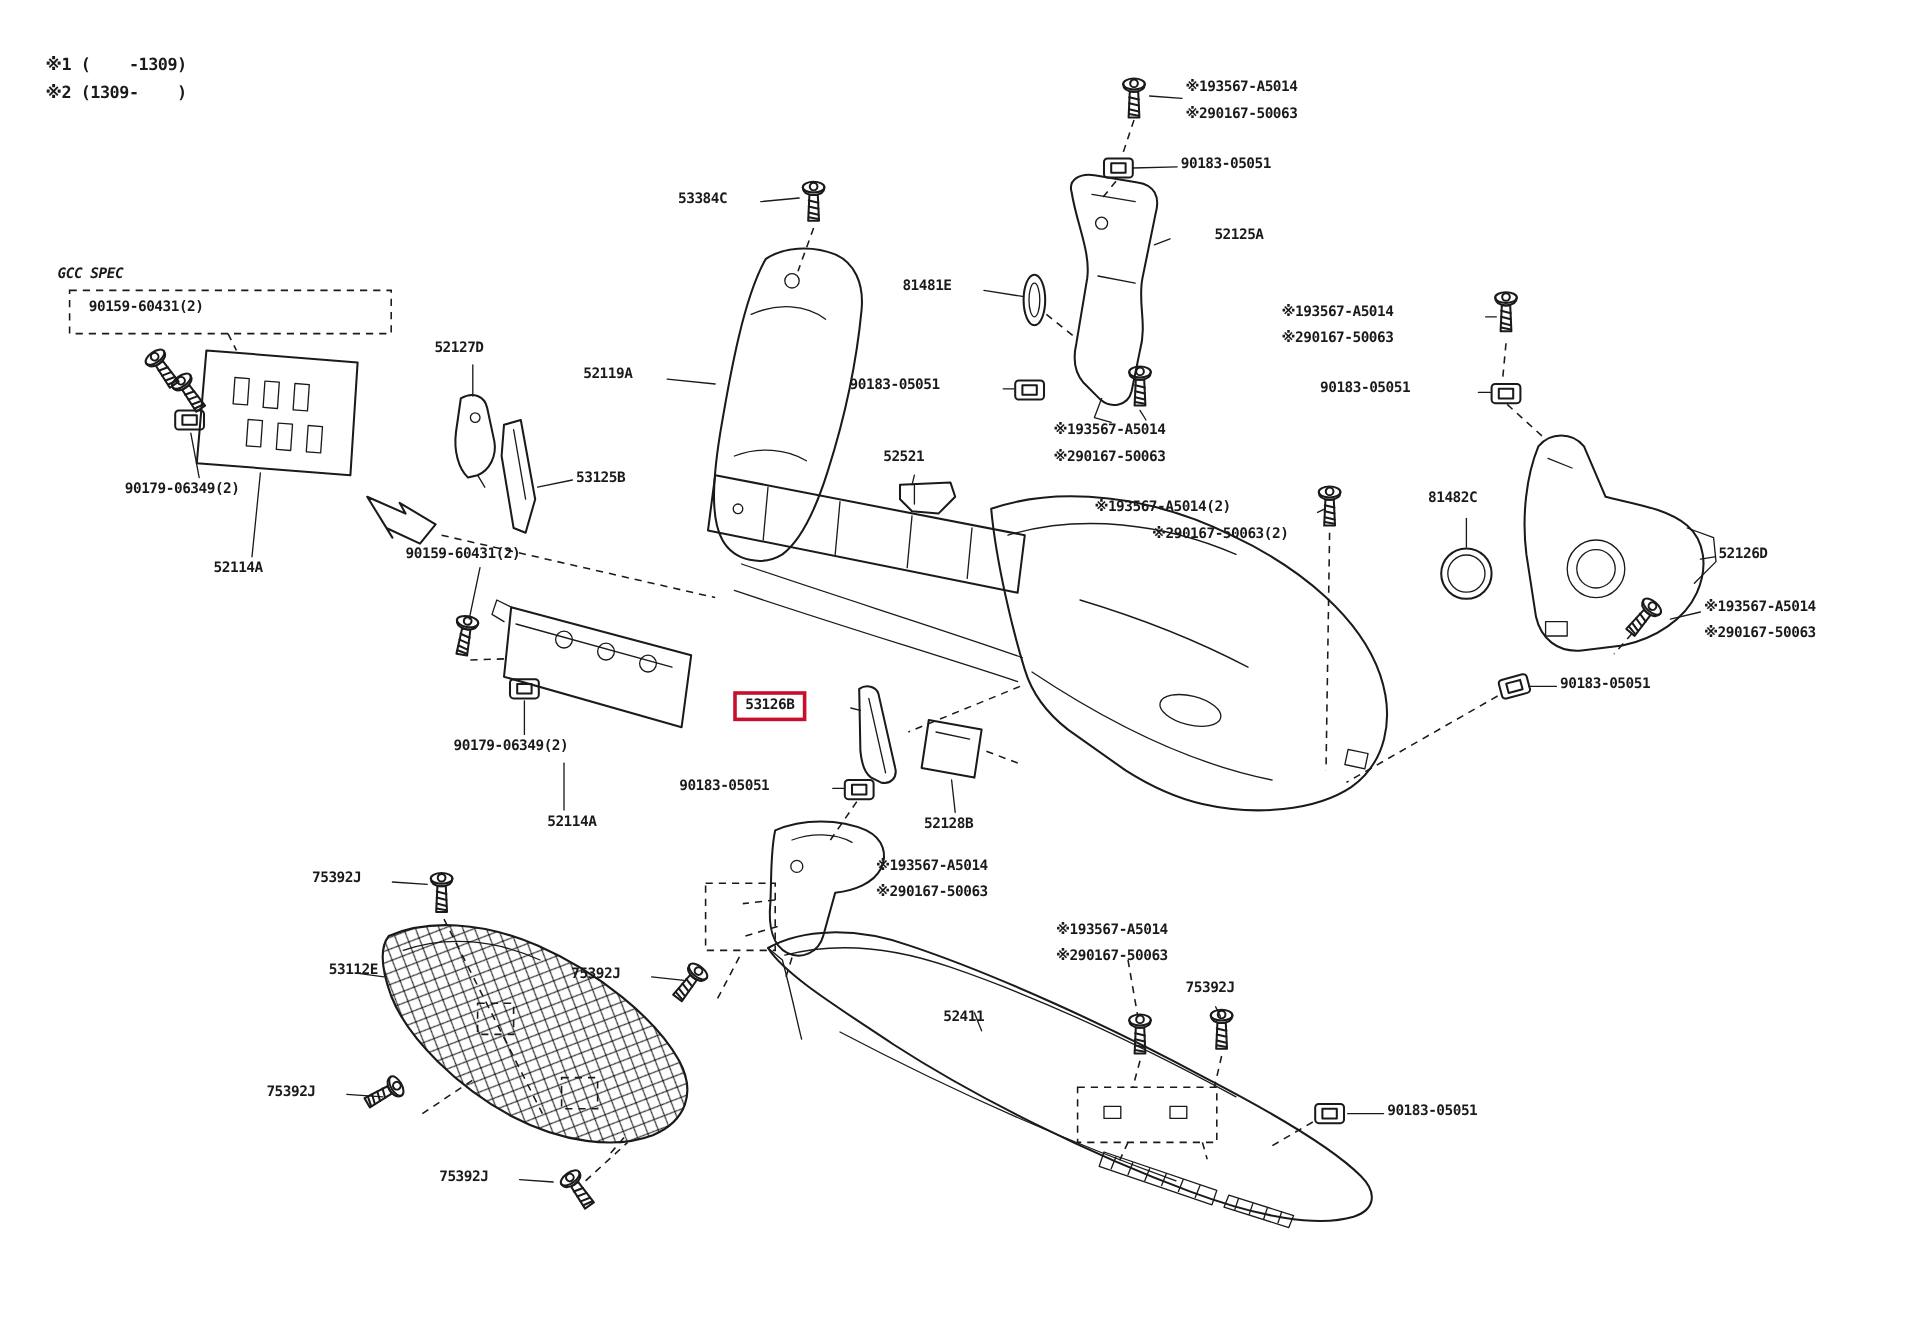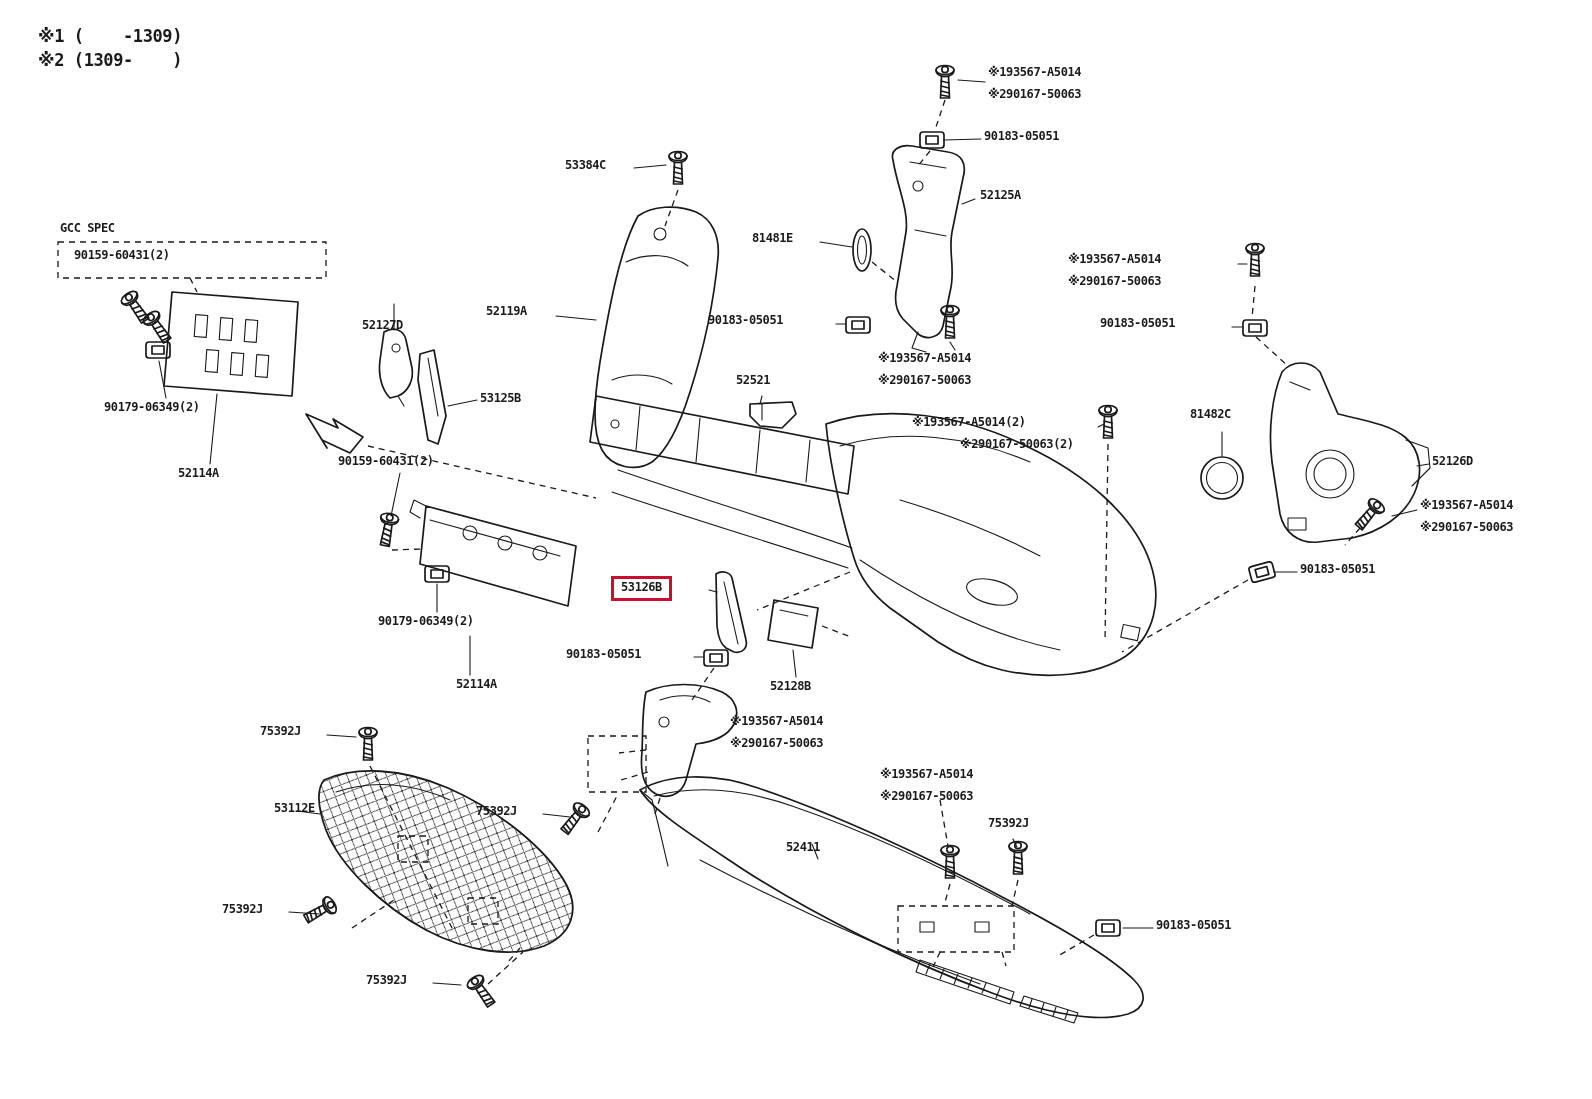--- a/index.html
+++ b/index.html
@@ -18,22 +18,22 @@
   .label-layer { position:absolute; inset:0; }
   .part-label {
     position:absolute; font-size:12px; font-weight:bold; line-height:1.15;
     color:var(--line-color); white-space:pre; letter-spacing:-0.4px; cursor:pointer;
   }
   .part-label.highlight {
     border:3px solid var(--highlight-color);
     padding:2px 7px 3px 7px; margin-left:-10px; margin-top:-7px;
   }
   .note {
-    position:absolute; font-size:17px; font-weight:bold; white-space:pre;
-    color:var(--line-color); letter-spacing:-0.4px;
+    position:absolute; font-size:14px; font-weight:bold; white-space:pre;
+    color:var(--line-color); letter-spacing:-0.4px;margin-top:20px;
   }
   .diagram-code {
     position:absolute; font-size:17px; color:var(--line-color); letter-spacing:-0.4px;
   }
 </style>
 </head>
 <body>
 
 <div class="stage">
 
@@ -305,25 +305,25 @@
   </svg>
 
   <div class="note" style="left:38px; top:26px;">※1 (    -1309)</div>
   <div class="note" style="left:38px; top:50px;">※2 (1309-    )</div>
 
   <div class="label-layer">
       <div class="part-label" style="left: 988px; top: 66px;">※193567-A5014</div>
       <div class="part-label" style="left: 988px; top: 88px;">※290167-50063</div>
       <div class="part-label" style="left: 984px; top: 130px;">90183-05051</div>
       <div class="part-label" style="left: 565px; top: 159px;">53384C</div>
-      <div class="part-label" style="left: 980px; top: 189px; text-align: right;">52125A</div>
+      <div class="part-label" style="left: 1012px; top: 189px; text-align: right;">52125A</div>
       <div class="part-label" style="left: 752px; top: 232px;">81481E</div>
-      <div class="part-label" style="left: 60px; top: 222px;">GCC SPEC</div>
+      <div class="part-label" style="left: 48px; top: 222px; font-style: italic;">GCC SPEC</div>
       <div class="part-label" style="left: 74px; top: 249px;">90159-60431(2)</div>
-      <div class="part-label" style="left: 362px; top: 283px; margin-top: 36px;">52127D</div>
+      <div class="part-label" style="left: 362px; top: 283px;">52127D</div>
       <div class="part-label" style="left: 486px; top: 305px;">52119A</div>
       <div class="part-label" style="left: 708px; top: 314px;">90183-05051</div>
       <div class="part-label" style="left: 1068px; top: 253px;">※193567-A5014</div>
       <div class="part-label" style="left: 1068px; top: 275px;">※290167-50063</div>
       <div class="part-label" style="left: 1100px; top: 317px;">90183-05051</div>
       <div class="part-label" style="left: 878px; top: 352px;">※193567-A5014</div>
       <div class="part-label" style="left: 878px; top: 374px;">※290167-50063</div>
       <div class="part-label" style="left: 736px; top: 374px;">52521</div>
       <div class="part-label" style="left: 480px; top: 392px;">53125B</div>
       <div class="part-label" style="left: 104px; top: 401px;">90179-06349(2)</div>

